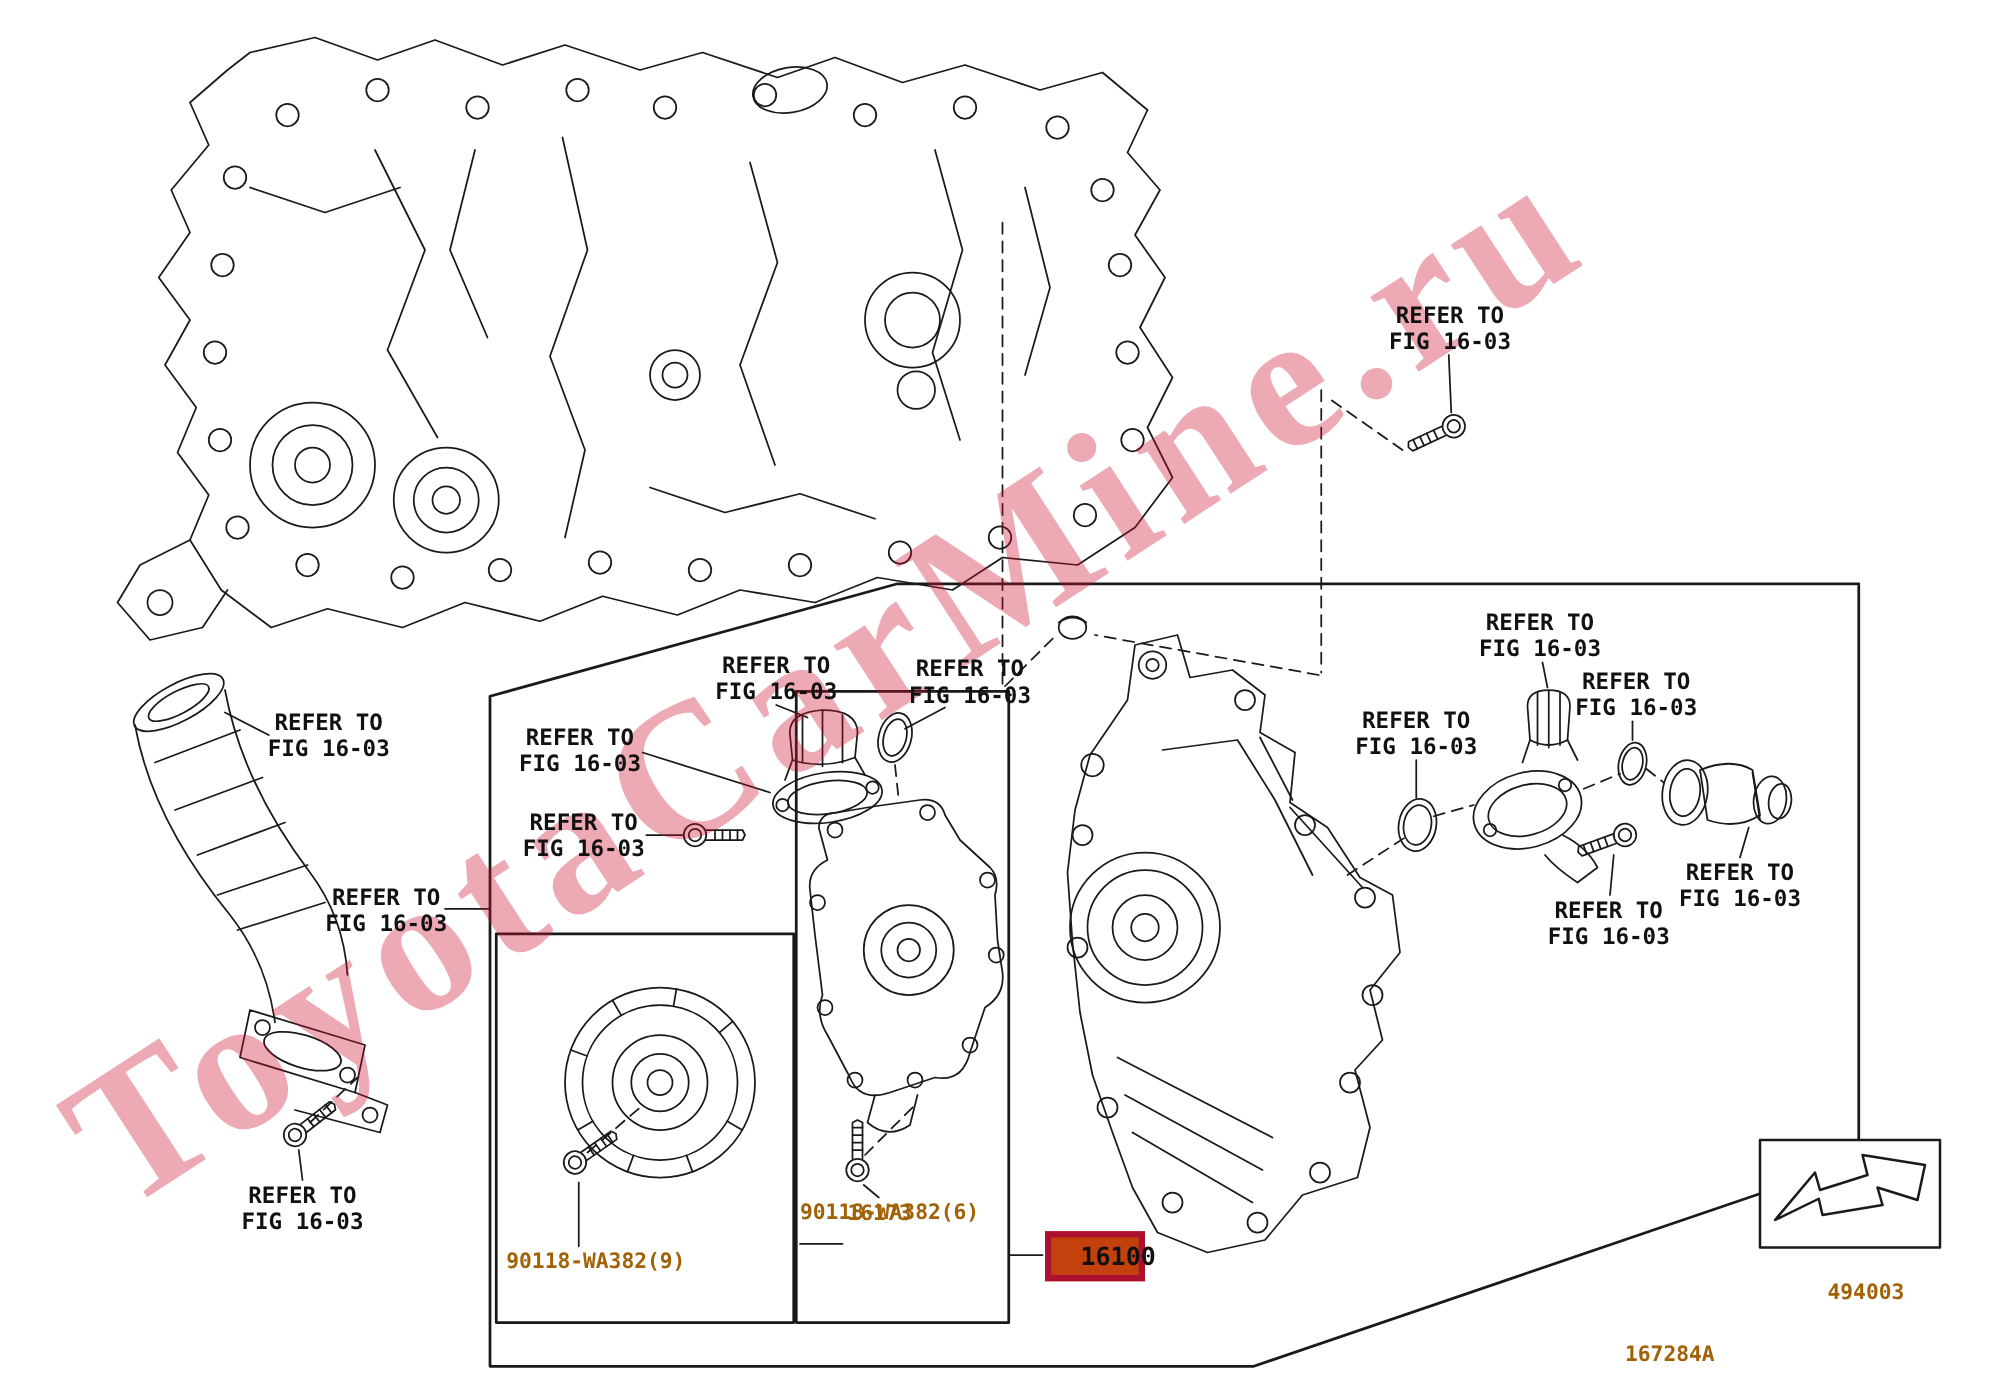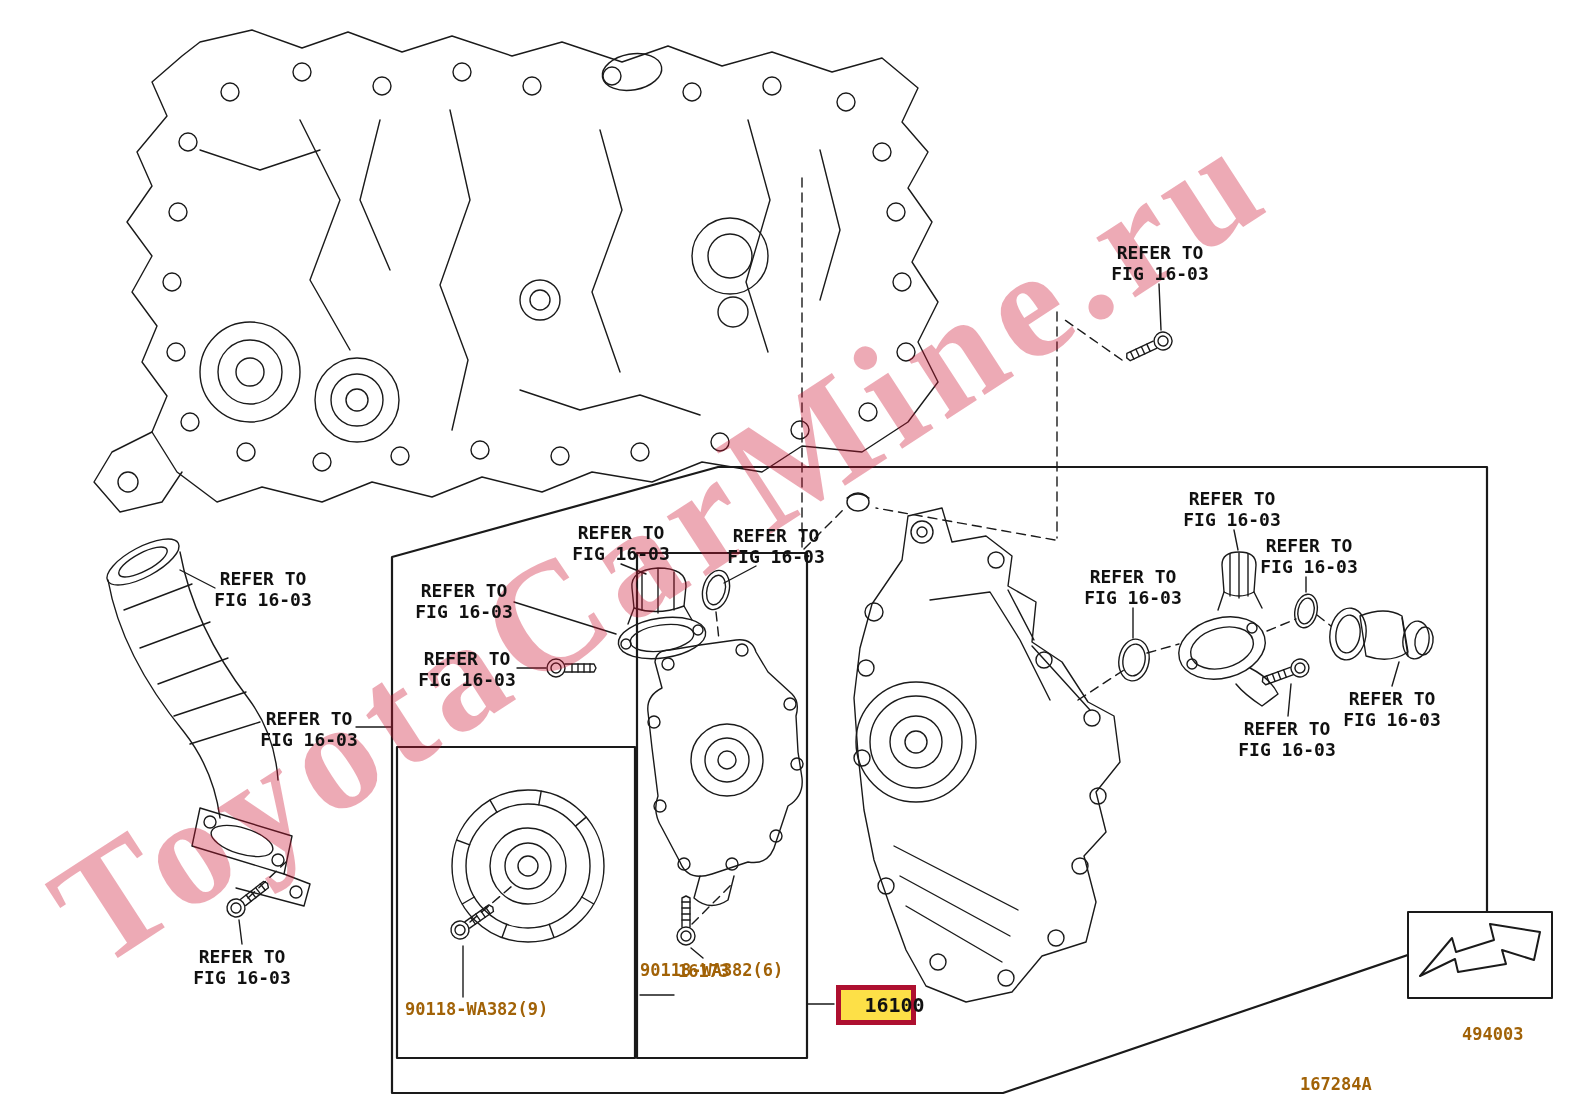--- a/index.html
+++ b/index.html
@@ -6,21 +6,21 @@
   .canvas{position:relative;width:1592px;height:1099px;background:#fff;overflow:hidden;
           font-family:"DejaVu Sans Mono",monospace;}
   .canvas svg{position:absolute;left:0;top:0;}
   .wm{position:absolute;left:70px;top:838px;transform:rotate(-33deg);transform-origin:0 50%;
       font-family:"Liberation Serif",serif;font-weight:bold;font-size:155px;letter-spacing:10px;
       color:rgba(205,20,50,0.36);white-space:nowrap;pointer-events:none;}
   .ref{position:absolute;width:110px;text-align:center;font-weight:bold;font-size:18px;
        line-height:21px;color:#111;white-space:nowrap;}
   .pn{position:absolute;font-weight:bold;font-size:17px;color:#a16207;white-space:nowrap;}
   .hl{position:absolute;left:836px;top:985px;width:80px;height:40px;border:5px solid #ae1030;
-      box-sizing:border-box;background:#fde047;display:flex;align-items:center;justify-content:center;
+      box-sizing:border-box;background:#c2410c;display:flex;align-items:center;justify-content:center;
       font-weight:bold;font-size:20px;color:#111;padding-left:37px;}
 </style>
 </head>
 <body>
 
 <div class="canvas">
 
 <svg width="1592" height="1099" viewBox="0 0 1592 1099">
 <g fill="none" stroke="#1a1a1a" stroke-width="1.4" stroke-linecap="round" stroke-linejoin="round">
 

